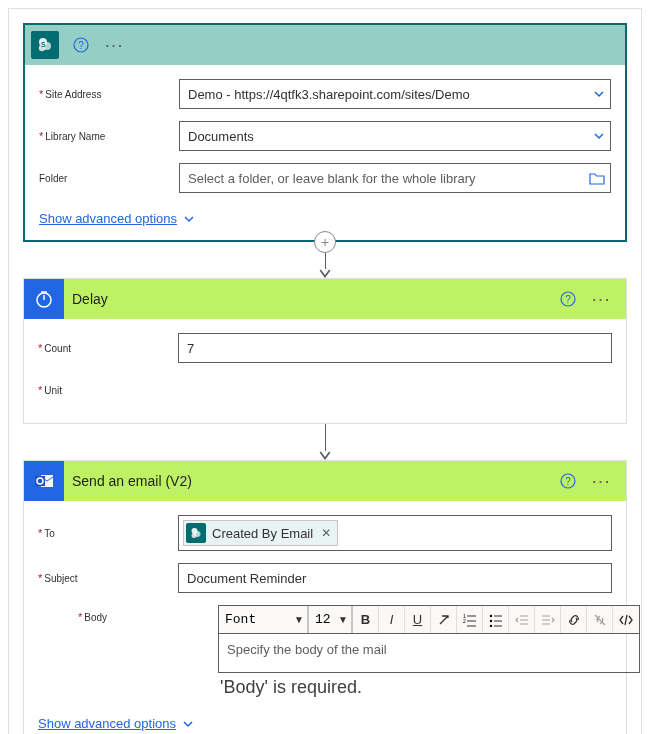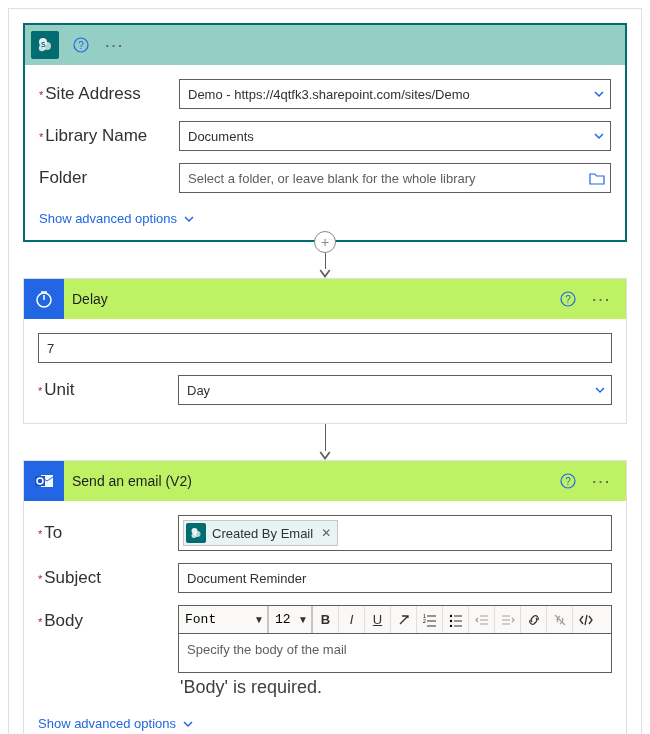--- a/index.html
+++ b/index.html
@@ -34,34 +34,34 @@
   .icon-sp { background: #036c70; color:#fff; border-radius:2px; width:28px; height:28px; display:flex;align-items:center;justify-content:center; margin:0 6px; }
   .icon-delay { background: #2266e3; color:#fff; width:40px; height:40px; display:flex;align-items:center;justify-content:center;}
   .icon-outlook { background: #2266e3; color:#fff; width:40px; height:40px; display:flex;align-items:center;justify-content:center;}
   .card-title { flex: 1; padding-left: 8px; font-size: 14px; font-weight: 400; color: #201f1e; }
   .card.selected .card-title { color:#073b3e; }
   .hdr-actions { display:flex; align-items:center; gap:2px; padding-right:4px; }
   .hdr-btn { width:32px; height:32px; display:flex; align-items:center; justify-content:center; border-radius:2px; cursor:pointer; color:#2266e3;}
   .hdr-btn.more { color:#605e5c; letter-spacing:2px; font-weight:bold; }
   .card-body { padding: 14px 14px 6px 14px; }
   .form-row { display:flex; align-items:center; margin-bottom:12px; min-height:30px; }
-  .form-label { width:140px; flex-shrink:0; font-size:17px; color:#323130; }
+  .form-label { width:140px; flex-shrink:0; font-size:10px; color:#323130; }
   .req::before { content:"*"; color:#a4262c; margin-right:2px; font-size:11px; }
   .input-wrap { flex:1; position:relative; }
   .text-input {
     width:100%; height:30px; border:1px solid #605e5c; font-size:13px;
     padding: 0 30px 0 8px; color:#323130; font-family:inherit; background:#fff;
   }
   .text-input::placeholder { color:#605e5c; }
   .input-suffix {
     position:absolute; right:6px; top:50%; transform:translateY(-50%);
     color:#2266e3; pointer-events:none;
   }
   .input-suffix.folder { color:#2266e3; }
-  .adv-link { color:#2266e3; font-size:13px; cursor:pointer; display:inline-flex; align-items:center; gap:6px; padding:6px 0 8px 0;}
+  .adv-link { color:#2266e3; font-size:13px; cursor:pointer; display:inline-flex; align-items:center; gap:6px; padding:6px 0 8px 0;text-decoration:underline;}
   .connector { display:flex; flex-direction:column; align-items:center; position:relative; }
   .connector .line { width:1px; background:#605e5c; }
   .plus-circle {
     width:22px; height:22px; border:1px solid #8a8886; border-radius:50%;
     background:#fff; color:#8a8886; display:flex; align-items:center; justify-content:center;
     font-size:14px; position:absolute; top:-11px;
   }
   .token-field {
     width:100%; min-height:34px; border:1px solid #605e5c; padding:4px;
     display:flex; flex-wrap:wrap; gap:4px; align-items:center;
@@ -186,34 +186,27 @@
             <svg width="16" height="16" viewBox="0 0 16 16">
               <circle cx="8" cy="8" r="7" fill="none" stroke="#2266e3" stroke-width="1.2"></circle>
               <text x="8" y="12" text-anchor="middle" font-size="10" fill="#2266e3">?</text>
             </svg>
           </div>
         <div class="hdr-btn more">···</div>
       </div>
     </div>
     <div class="card-body">
       <div class="form-row">
+        <div class="form-label req">Count</div>
         <div class="input-wrap">
           <input class="text-input" value="7" style="">
         </div>
       </div>
       <div class="form-row">
         <div class="form-label req">Unit</div>
-        <div class="input-wrap">
-          <input class="text-input" value="Day" style="">
-          <span class="input-suffix">
-              <svg width="12" height="12" viewBox="0 0 12 12">
-                <path d="M2 4 L6 8 L10 4" fill="none" stroke="#2266e3" stroke-width="1.5"></path>
-              </svg>
-            </span>
-        </div>
       </div>
     </div>
   </div>
 
   <div class="connector" style="height:36px;">
     <div class="line" style="height:28px;"></div>
     <svg width="12" height="10" viewBox="0 0 12 10">
         <path d="M1 1 L6 8 L11 1" fill="none" stroke="#605e5c" stroke-width="1.8"></path>
       </svg>
   </div>
@@ -260,21 +253,21 @@
         </div>
       </div>
 
       <div class="form-row">
         <div class="form-label req">Subject</div>
         <div class="input-wrap">
           <input class="text-input" value="Document Reminder" style="">
         </div>
       </div>
 
-      <div class="form-row" style="align-items:flex-start;">
+      <div class="form-row" style="align-items:flex-start;margin-left:40px;">
         <div class="form-label req" style="padding-top:6px;">Body</div>
         <div class="input-wrap">
           <div class="rte-toolbar">
             <div class="rte-sel-wrap" style="width:90px;">
               <select class="rte-sel" style="width:100%;"><option>Font</option></select>
               <span class="caret">▼</span>
             </div>
             <div class="rte-sel-wrap" style="width:44px;">
               <select class="rte-sel" style="width:100%;"><option>12</option></select>
               <span class="caret">▼</span>

